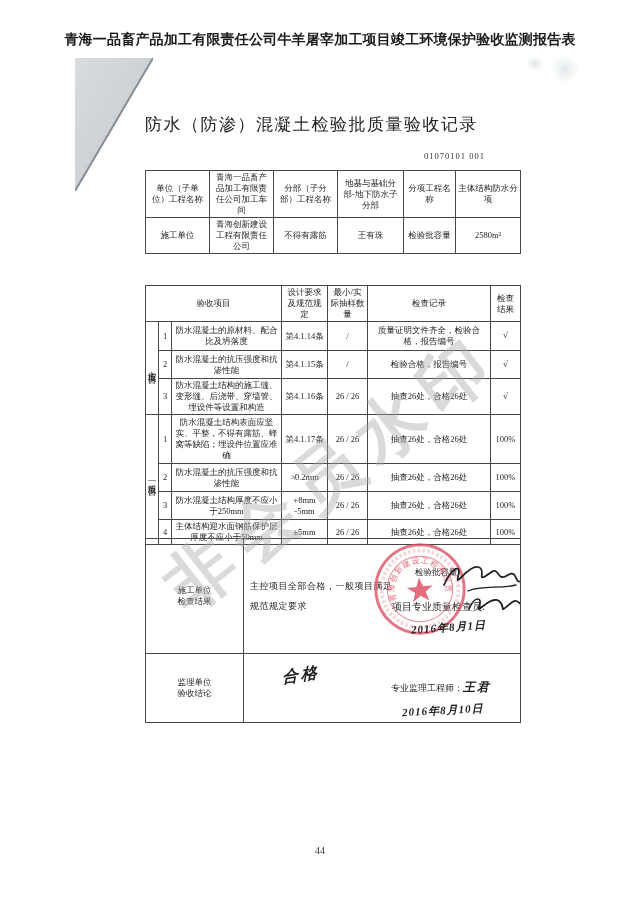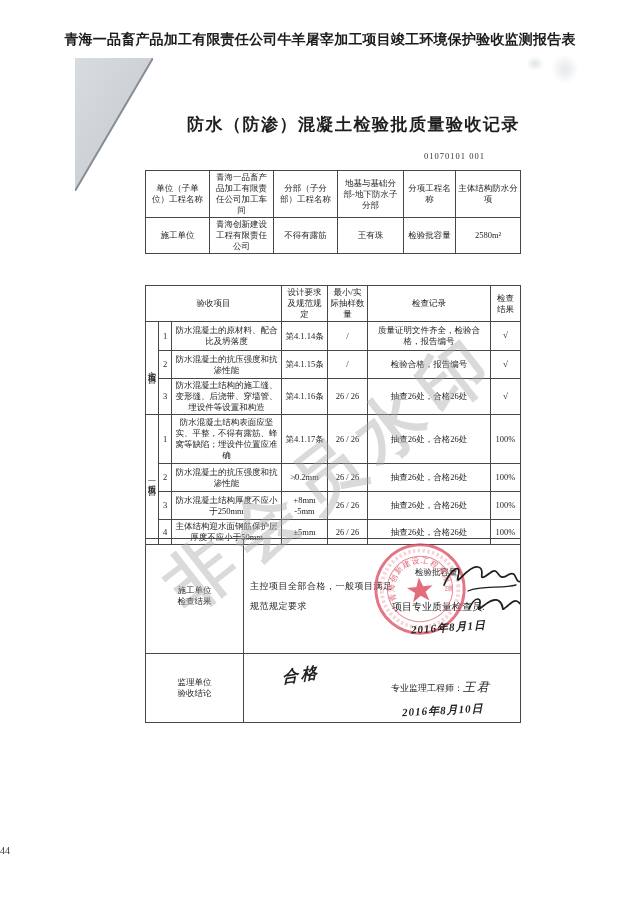--- a/index.html
+++ b/index.html
@@ -11,22 +11,22 @@
               letter-spacing:.2px;color:#1c1c1c;}
 
   .fold{position:absolute;left:75px;top:58px;width:78px;height:133px;pointer-events:none;}
 
   .smudge{position:absolute;border-radius:50%;pointer-events:none;}
   .smudge.s1{left:526px;top:56px;width:18px;height:15px;
              background:radial-gradient(closest-side,rgba(186,200,204,.45),rgba(186,200,204,0));}
   .smudge.s2{left:551px;top:54px;width:28px;height:30px;
              background:radial-gradient(closest-side,rgba(186,200,204,.4),rgba(186,200,204,0));}
 
-  .doc-title{position:absolute;top:113px;left:145px;width:375px;text-align:right;
-             font-size:17px;font-weight:bold;letter-spacing:1.5px;color:#1e1e1e;}
+  .doc-title{position:absolute;top:113px;left:145px;width:375px;text-align:left;
+             font-size:17px;font-weight:normal;letter-spacing:1.5px;color:#1e1e1e;}
   .doc-number{position:absolute;top:151px;left:424px;font-size:8.5px;letter-spacing:1px;color:#333;}
 
   table.tbl{position:absolute;left:145px;width:375px;border-collapse:collapse;table-layout:fixed;
             font-size:8.5px;line-height:1.3;background:transparent;}
   table.tbl td,table.tbl th{border:1px solid #474747;padding:1px 2px;text-align:center;
             vertical-align:middle;font-weight:normal;overflow:hidden;word-break:break-all;}
   td.left{text-align:left;}
   td.pre{white-space:pre-line;}
   td.vlabel{writing-mode:vertical-rl;text-orientation:upright;letter-spacing:2px;padding:0;}
   td.rel{position:relative;}
@@ -51,25 +51,25 @@
   .lbl-inspector{position:absolute;left:148px;top:61px;font-size:10px;white-space:nowrap;}
   .sig2{position:absolute;left:219px;top:48px;z-index:7;}
   .hand{font-family:"Liberation Serif",serif;font-style:italic;color:#222;}
   .date1{position:absolute;left:167px;top:81px;font-size:11px;font-weight:bold;
          transform:rotate(-4deg);letter-spacing:1px;z-index:7;}
 
   
   .concl-hand{position:absolute;left:38px;top:11px;font-size:16px;font-weight:bold;
               transform:rotate(-8deg) skewX(-6deg);letter-spacing:3px;}
   .engineer{position:absolute;left:147px;top:26px;font-size:9px;white-space:nowrap;}
-  .engineer .name{font-size:12px;font-weight:normal;font-style:italic;letter-spacing:2px;}
+  .engineer .name{font-size:12px;font-weight:bold;font-style:italic;letter-spacing:2px;}
   .date2{position:absolute;left:158px;top:49px;font-size:11px;font-weight:bold;
          transform:rotate(-3deg);letter-spacing:1px;}
 
-  .page-number{position:absolute;top:845px;left:0;right:0;text-align:left;
+  .page-number{position:absolute;top:845px;left:0;right:0;text-align:center;
                font-size:10px;color:#3a3a3a;}
 </style>
 </head>
 <body>
 
 <div id="canvas">
 
   <svg class="fold" viewBox="0 0 78 133">
     <defs>
       <linearGradient id="foldg" x1="0" y1="0" x2="1" y2="1">

